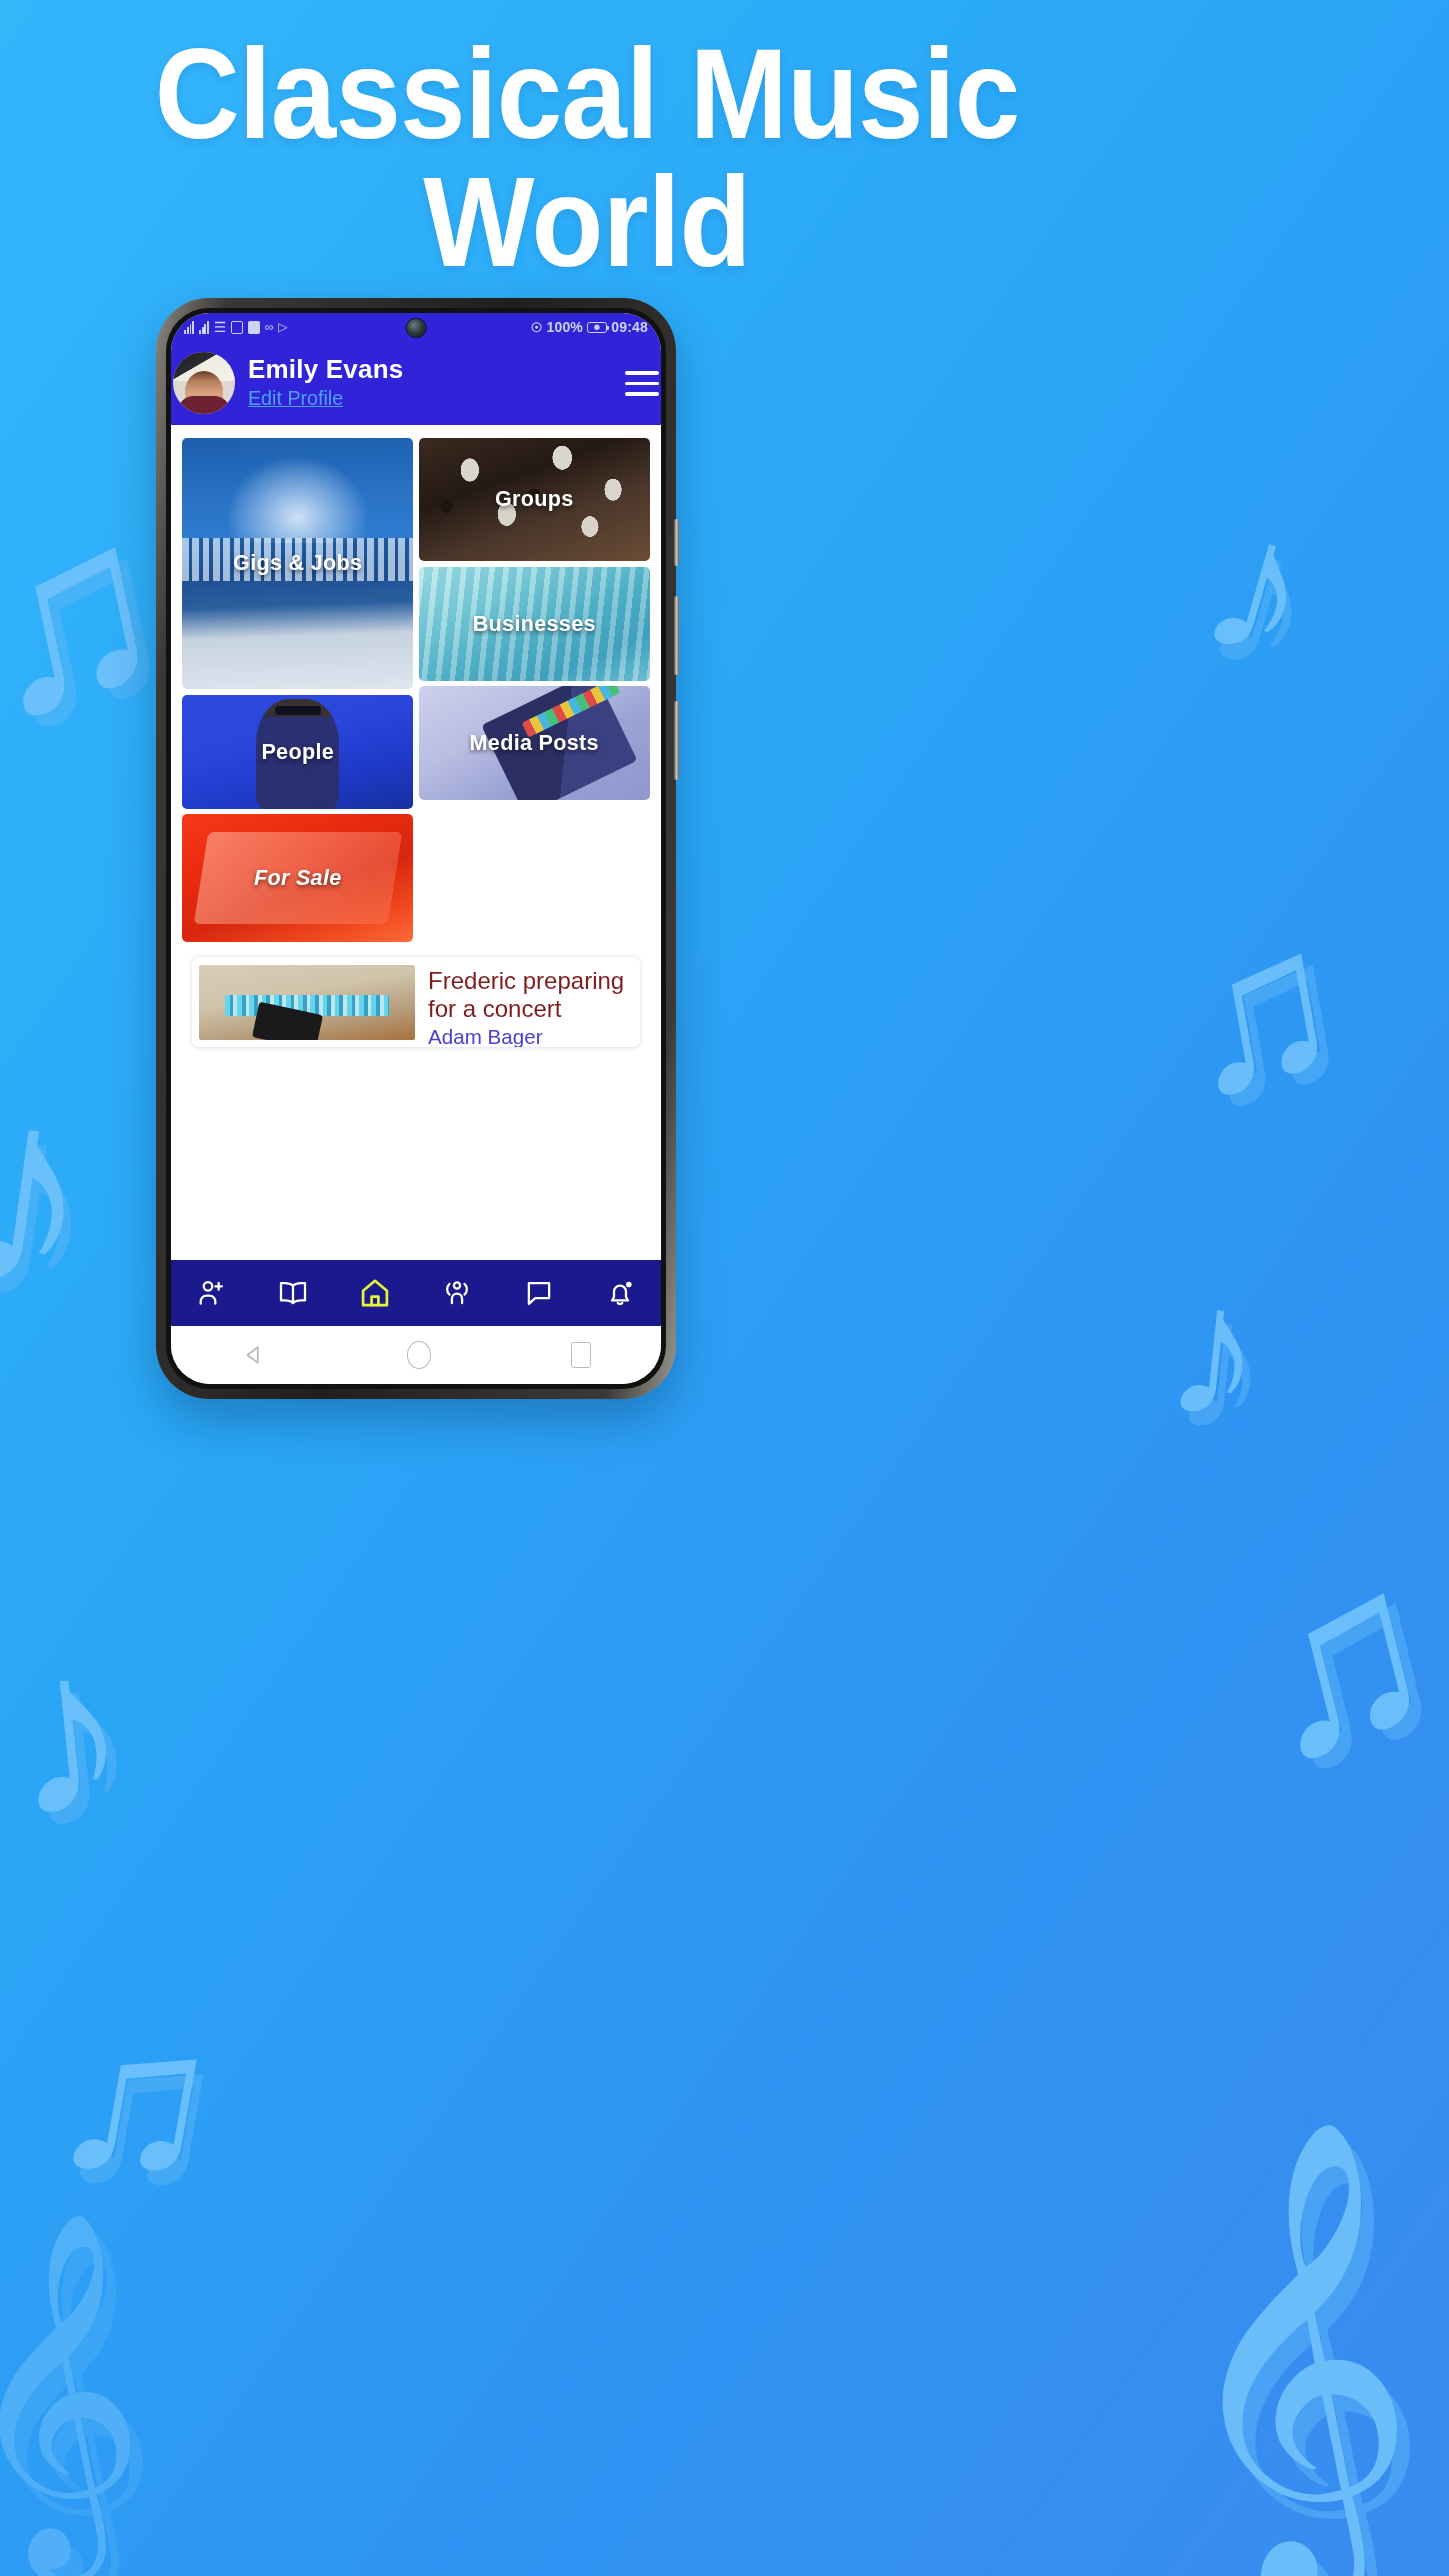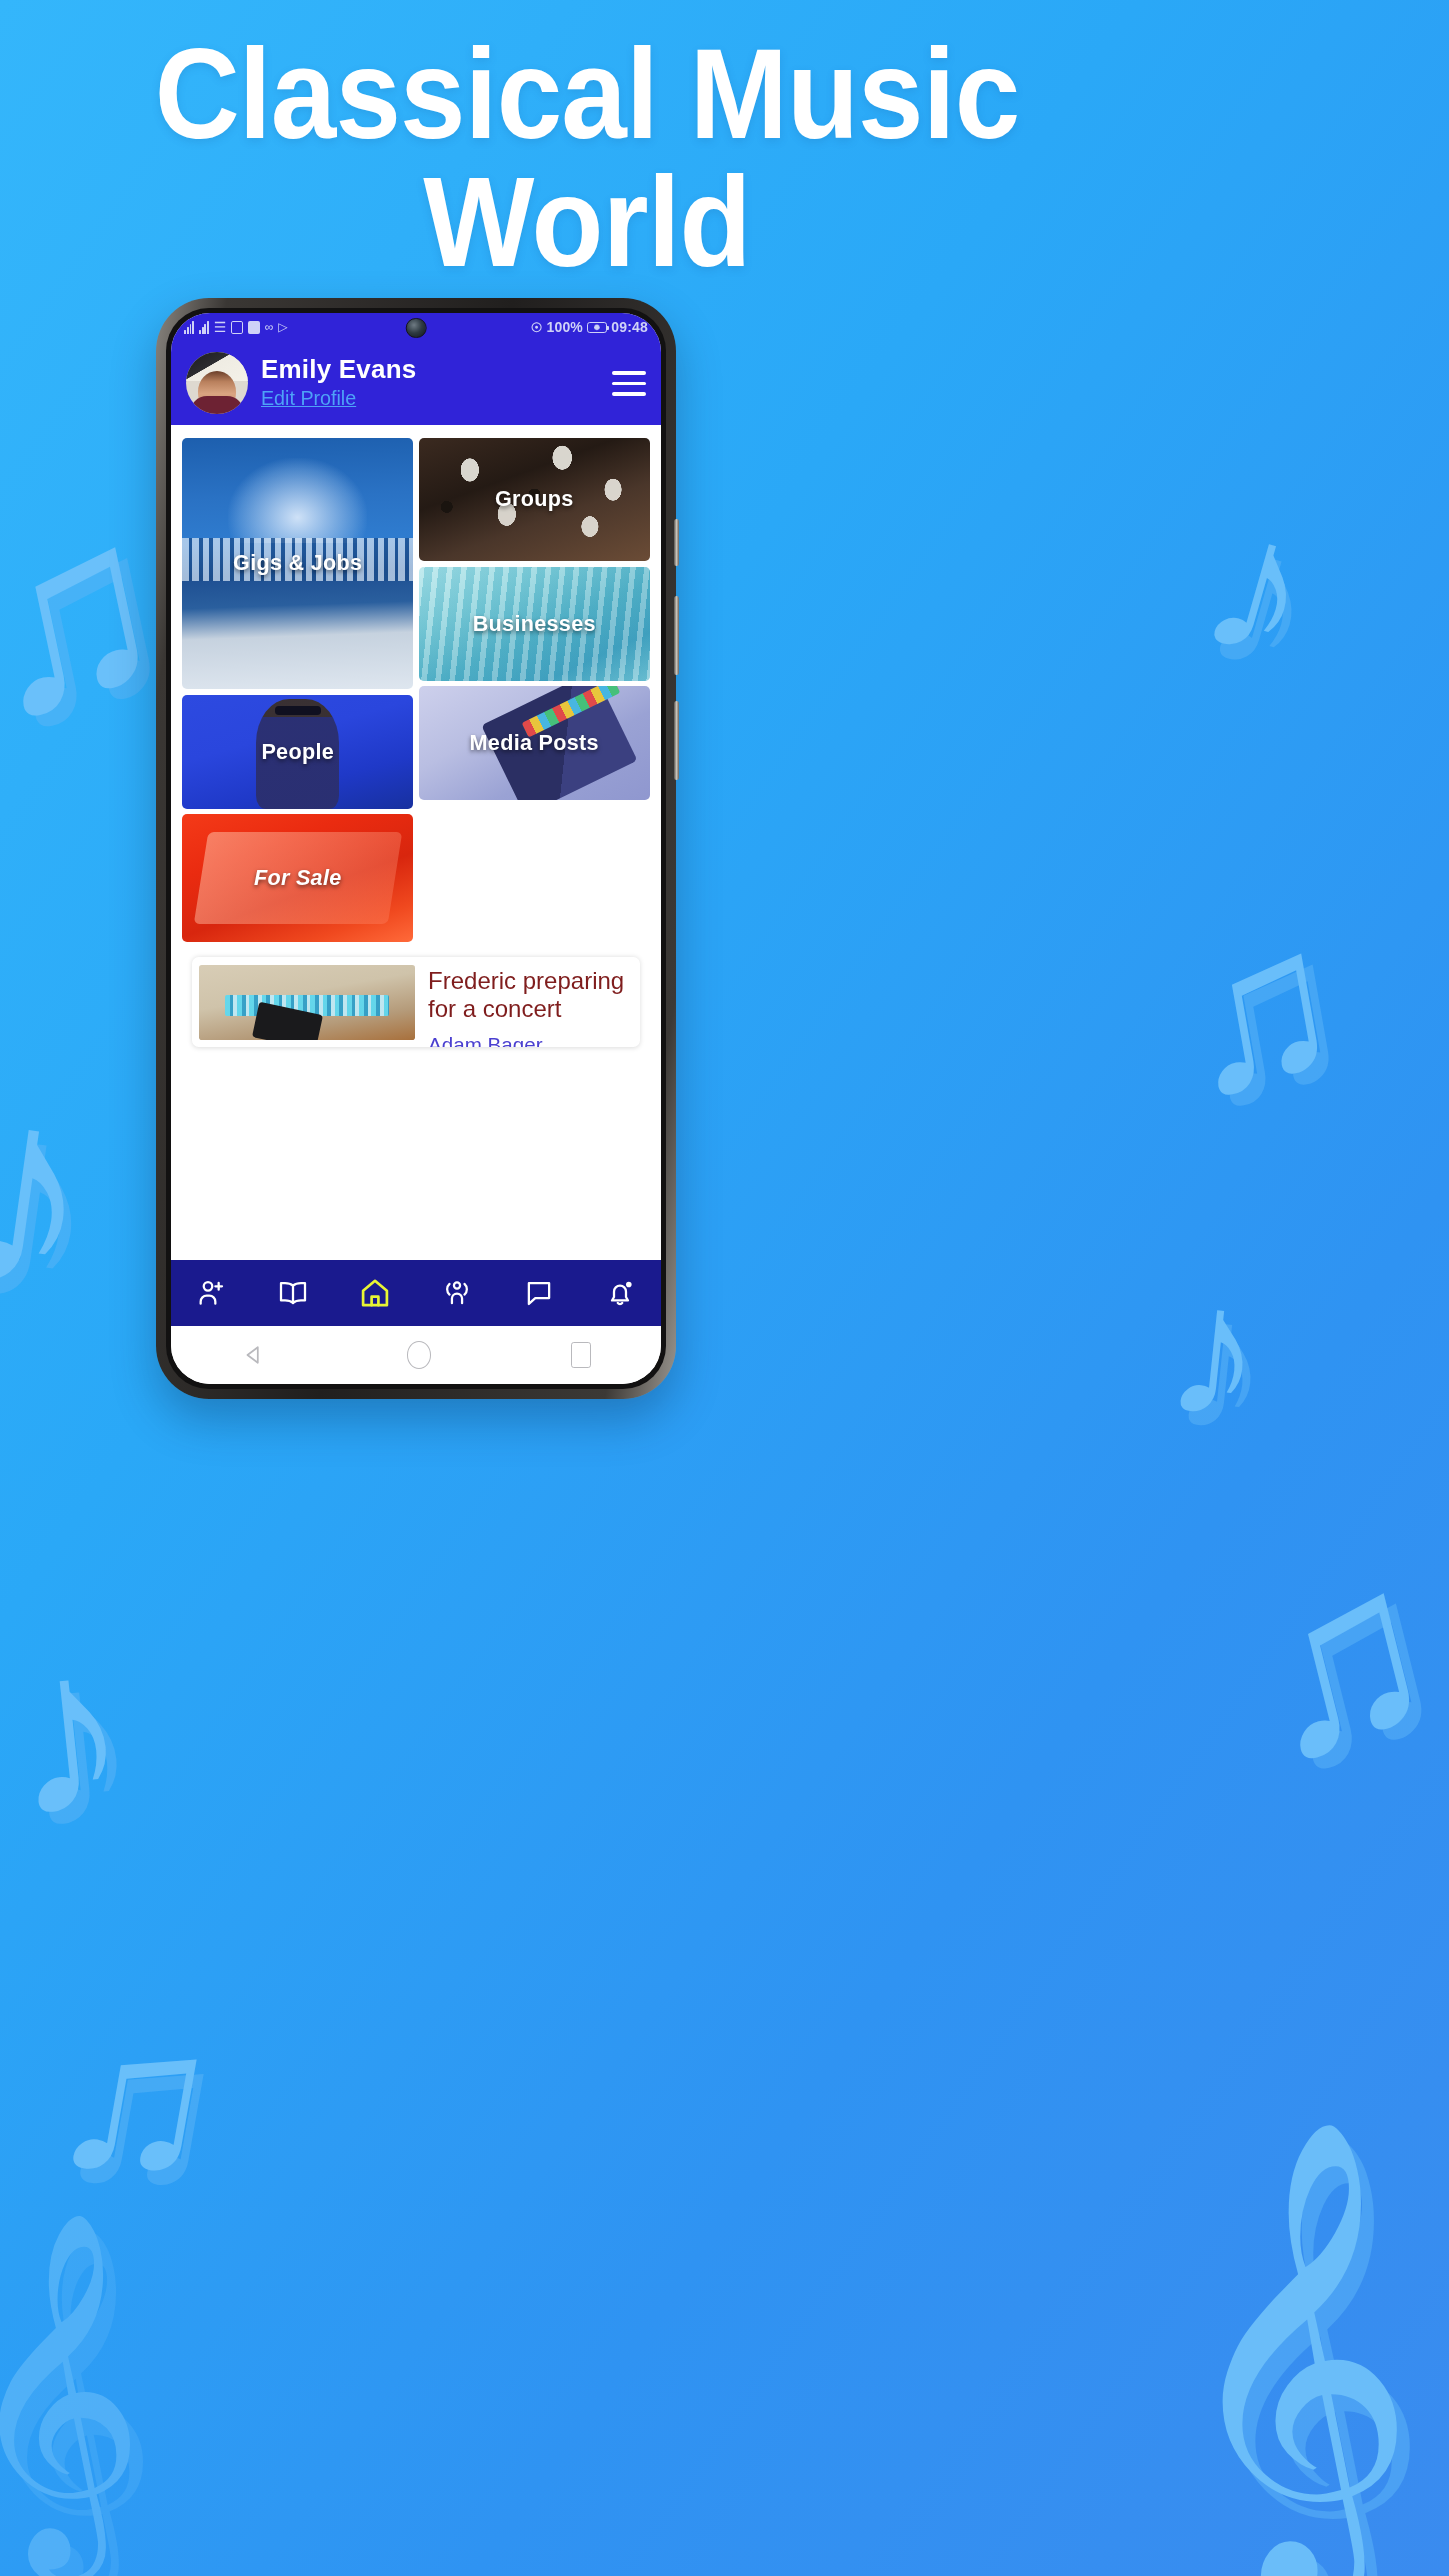--- a/index.html
+++ b/index.html
@@ -69,21 +69,21 @@
   .bars i:nth-child(3){height:9.4px}.bars i:nth-child(4){height:12.2px}
   .sq-ico{width:12.2px;height:12.2px;border:1.4px solid #cfd2f7;border-radius:1.9px;box-sizing:border-box;}
   .sq-fill{width:12.2px;height:12.2px;background:#cfd2f7;border-radius:1.9px;}
   .batt{width:20.6px;height:11.3px;border:1.4px solid #cfd2f7;border-radius:2.8px;
      box-sizing:border-box;position:relative;display:flex;align-items:center;justify-content:center;font-size:7.5px;}
   .batt:after{content:"";position:absolute;right:-2.8px;top:2.8px;width:1.9px;height:4.7px;background:#cfd2f7;border-radius:0 0.9px 0.9px 0;}
 
   
   .app-header{
     background:#3023d8;flex:0 0 auto;height:83px;
-    display:flex;align-items:center;padding:0 15px;gap:13px;box-sizing:border-box;
+    display:flex;align-items:center;padding:0 2px;gap:13px;box-sizing:border-box;
   }
   .avatar{
     width:62px;height:62px;border-radius:50%;flex:0 0 auto;overflow:hidden;position:relative;
     background:#ded9d0;
   }
   .av-wall{position:absolute;left:0;top:0;width:100%;height:46%;
     background:linear-gradient(150deg,#1b1b1d 0%,#2c2c30 42%,#efece3 43%,#f4f1e8 100%);}
   .av-head{position:absolute;left:50%;top:30%;transform:translateX(-50%);
     width:38px;height:41px;border-radius:50% 50% 46% 46%;
     background:linear-gradient(180deg,#6b3f2a 0%,#b9805d 26%,#d9a481 55%,#c78e6b 100%);}
@@ -180,21 +180,21 @@
   .post-thumb{width:216px;flex:0 0 auto;border-radius:2.8px;position:relative;overflow:hidden;
     background:linear-gradient(170deg,#d8cdb6 0%,#cfc3aa 40%,#b59b7a 72%,#a8703c 100%);}
   .post-thumb:after{content:"";position:absolute;left:12%;top:40%;width:76%;height:28%;
     background:repeating-linear-gradient(90deg,#5fd8ef 0 4.7px,#2f9fc9 4.7px 8.4px,#bfe9f5 8.4px 12.2px);
     opacity:.95;border-radius:1.9px;}
   .post-thumb:before{content:"";position:absolute;left:26%;bottom:-6%;width:30%;height:48%;
     background:#1a1a1c;transform:rotate(12deg);border-radius:3.8px;z-index:2;}
   .post-text{flex:1 1 auto;min-width:0;padding-top:1.9px;}
   .post-title{font-size:24px;color:#7f1d1d;line-height:1.18;
     font-family:"Liberation Sans Narrow","Liberation Sans",sans-serif;}
-  .post-author{font-size:20.6px;color:#4a3fd0;margin-top:10px;
+  .post-author{font-size:20.6px;color:#4a3fd0;margin-top:2px;
     font-family:"Liberation Sans Narrow","Liberation Sans",sans-serif;}
 
   
   .bottomnav{
     position:absolute;left:0;right:0;bottom:0;height:66px;background:#1a1a8e;
     display:flex;align-items:center;justify-content:space-around;z-index:6;
   }
   .navitem{width:49px;height:41px;display:flex;align-items:center;justify-content:center;cursor:pointer;position:relative;}
   .navitem svg{display:block;}
 

